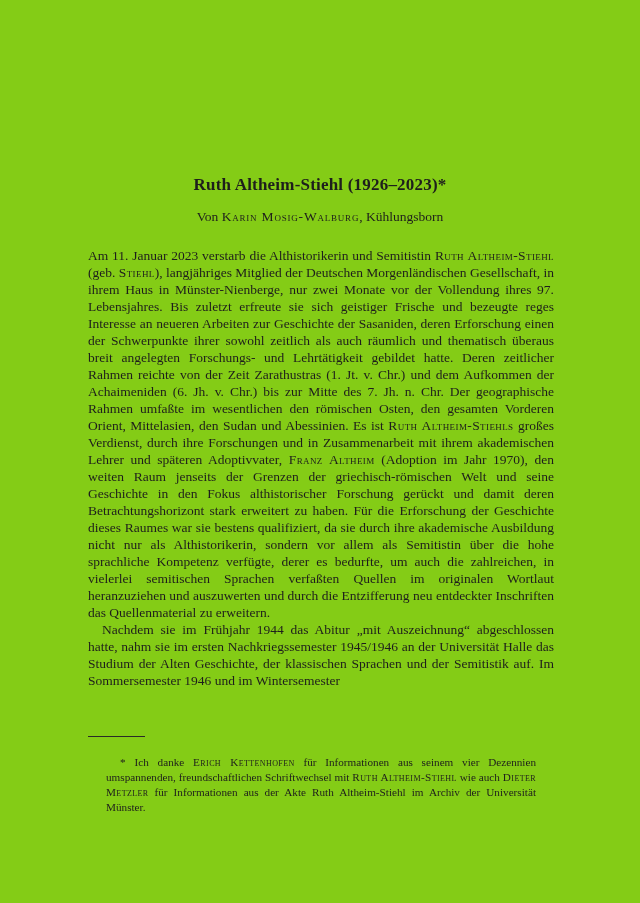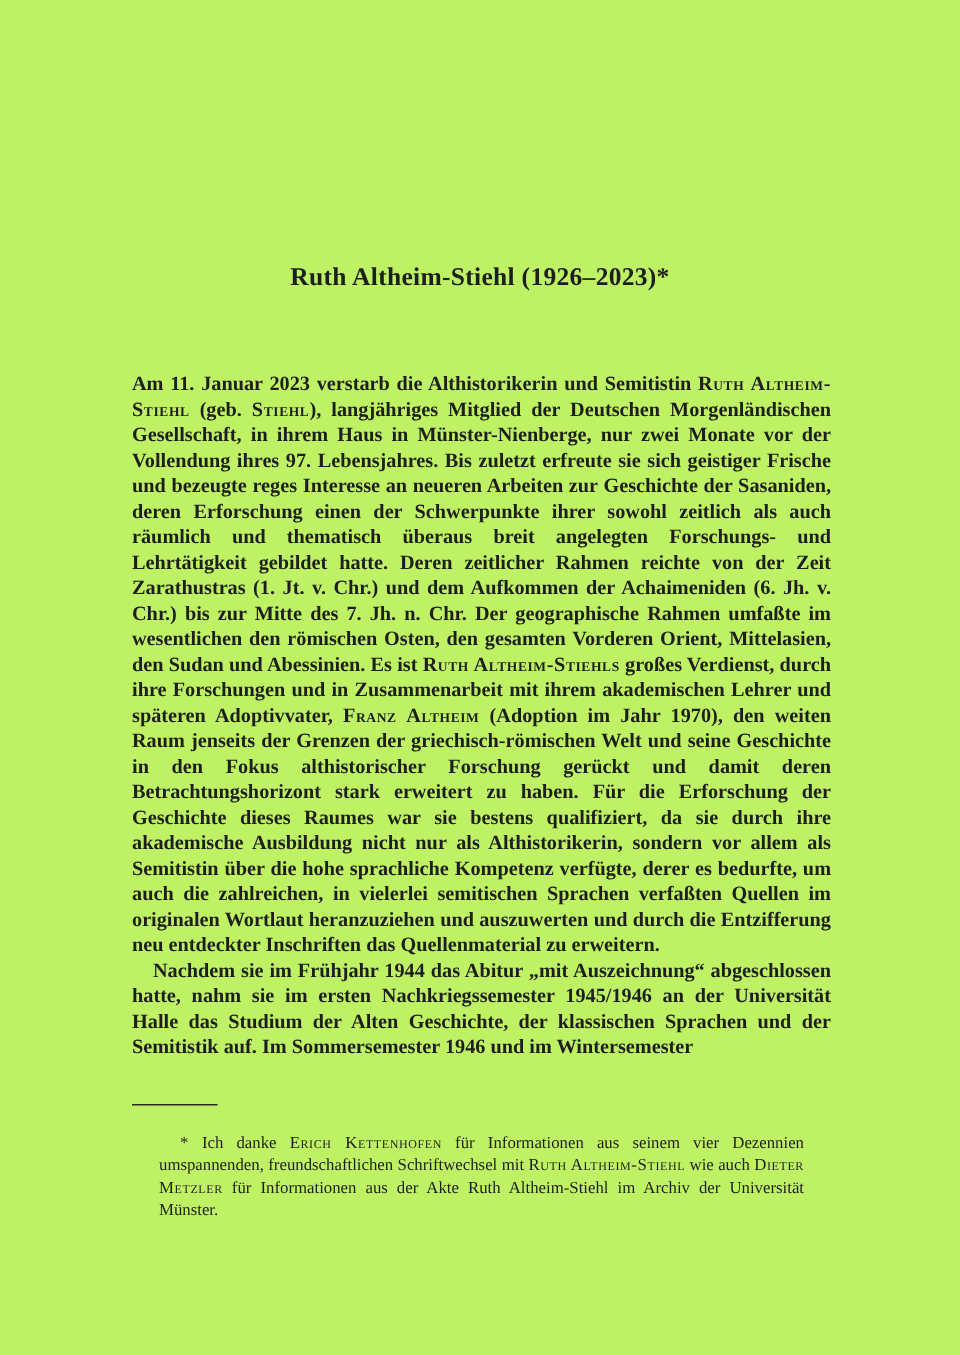--- a/index.html
+++ b/index.html
@@ -4,21 +4,21 @@
 <style>
   html, body {
     margin: 0;
     padding: 0;
     background: #ffffff;
   }
   .page {
     position: relative;
     width: 640px;
     height: 903px;
-    background: #bef264;
+    background: #84cc16;
     color: #1e1e1c;
     font-family: "Liberation Serif", serif;
     overflow: hidden;
   }
   .title {
     position: absolute;
     top: 175px;
     left: 0;
     width: 640px;
     margin: 0;
@@ -44,21 +44,20 @@
     left: 88px;
     width: 466px;
     font-size: 13.5px;
     line-height: 17px;
     text-align: justify;
     hyphens: auto;
     -webkit-hyphens: auto;
   }
   .body-text p {
     margin: 0;
-    font-weight: bold;
   }
   .body-text p.indent {
     text-indent: 14px;
   }
   .sc {
     font-variant: small-caps;
     letter-spacing: 0.4px;
   }
   .footnote-block {
     position: absolute;
@@ -85,20 +84,21 @@
     margin-right: 9px;
   }
 </style>
 </head>
 <body>
 
 <div class="page">
 
   <h1 class="title">Ruth Altheim-Stiehl (1926–2023)*</h1>
 
+  <div class="byline"><span>Von </span><span class="sc">Karin Mosig-Walburg</span><span>, Kühlungsborn</span></div>
 
   <div class="body-text">
     <p><span>Am 11. Januar 2023 verstarb die Althistorikerin und Semitistin </span><span class="sc">Ruth Altheim-Stiehl</span><span> (geb. </span><span class="sc">Stiehl</span><span>), langjähriges Mitglied der Deutschen Morgenländischen Gesellschaft, in ihrem Haus in Münster-Nienberge, nur zwei Monate vor der Vollendung ihres 97. Lebensjahres. Bis zuletzt erfreute sie sich geistiger Frische und bezeugte reges Interesse an neueren Arbeiten zur Geschichte der Sasaniden, deren Erforschung einen der Schwerpunkte ihrer sowohl zeitlich als auch räumlich und thematisch überaus breit angelegten Forschungs- und Lehrtätigkeit gebildet hatte. Deren zeitlicher Rahmen reichte von der Zeit Zarathustras (1. Jt. v. Chr.) und dem Aufkommen der Achaimeniden (6. Jh. v. Chr.) bis zur Mitte des 7. Jh. n. Chr. Der geographische Rahmen umfaßte im wesentlichen den römischen Osten, den gesamten Vorderen Orient, Mittelasien, den Sudan und Abessinien. Es ist </span><span class="sc">Ruth Altheim-Stiehls</span><span> großes Verdienst, durch ihre Forschungen und in Zusammenarbeit mit ihrem akademischen Lehrer und späteren Adoptivvater, </span><span class="sc">Franz Altheim</span><span> (Adoption im Jahr 1970), den weiten Raum jenseits der Grenzen der griechisch-römischen Welt und seine Geschichte in den Fokus althistorischer Forschung gerückt und damit deren Betrachtungshorizont stark erweitert zu haben. Für die Erforschung der Geschichte dieses Raumes war sie bestens qualifiziert, da sie durch ihre akademische Ausbildung nicht nur als Althistorikerin, sondern vor allem als Semitistin über die hohe sprachliche Kompetenz verfügte, derer es bedurfte, um auch die zahlreichen, in vielerlei semitischen Sprachen verfaßten Quellen im originalen Wortlaut heranzuziehen und auszuwerten und durch die Entzifferung neu entdeckter Inschriften das Quellenmaterial zu erweitern.</span></p>
     <p class="indent"><span>Nachdem sie im Frühjahr 1944 das Abitur „mit Auszeichnung“ abgeschlossen hatte, nahm sie im ersten Nachkriegssemester 1945/1946 an der Universität Halle das Studium der Alten Geschichte, der klassischen Sprachen und der Semitistik auf. Im Sommersemester 1946 und im Wintersemester</span></p>
   </div>
 
   <div class="footnote-block">
     <div class="footnote-rule"></div>
     <p class="footnote-text"><span class="fn-marker">*</span><span><span>Ich danke </span><span class="sc">Erich Kettenhofen</span><span> für Informationen aus seinem vier Dezennien umspannenden, freundschaftlichen Schriftwechsel mit </span><span class="sc">Ruth Altheim-Stiehl</span><span> wie auch </span><span class="sc">Dieter Metzler</span><span> für Informationen aus der Akte Ruth Altheim-Stiehl im Archiv der Universität Münster.</span></span></p>
   </div>

